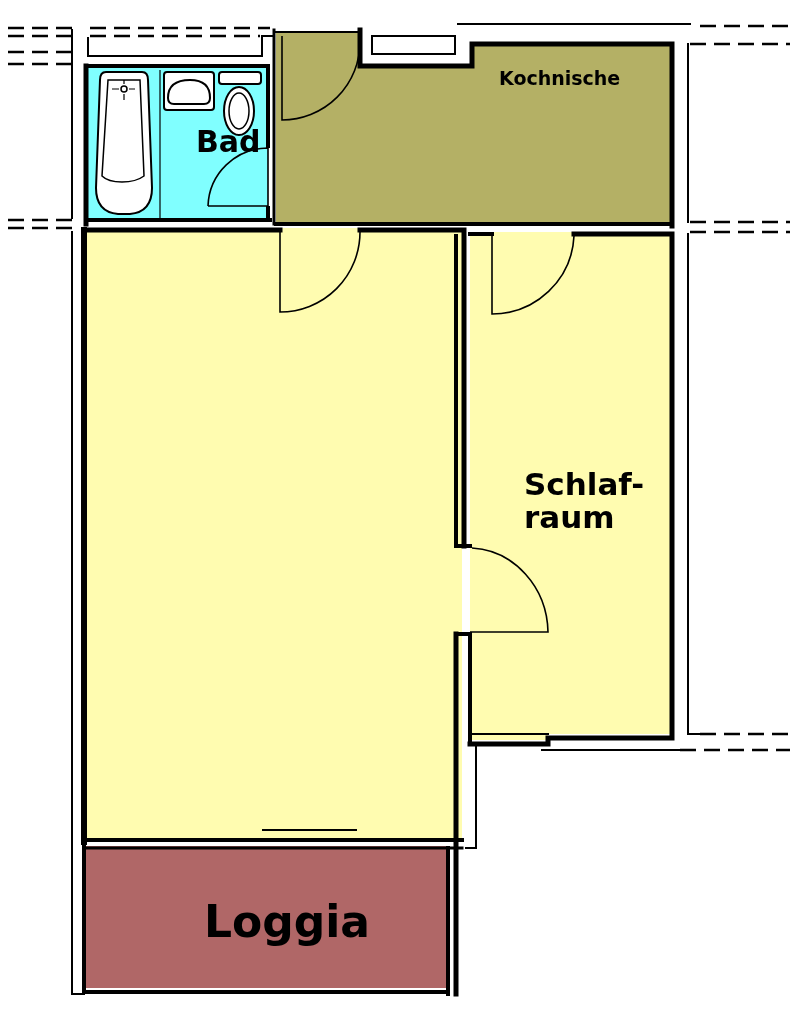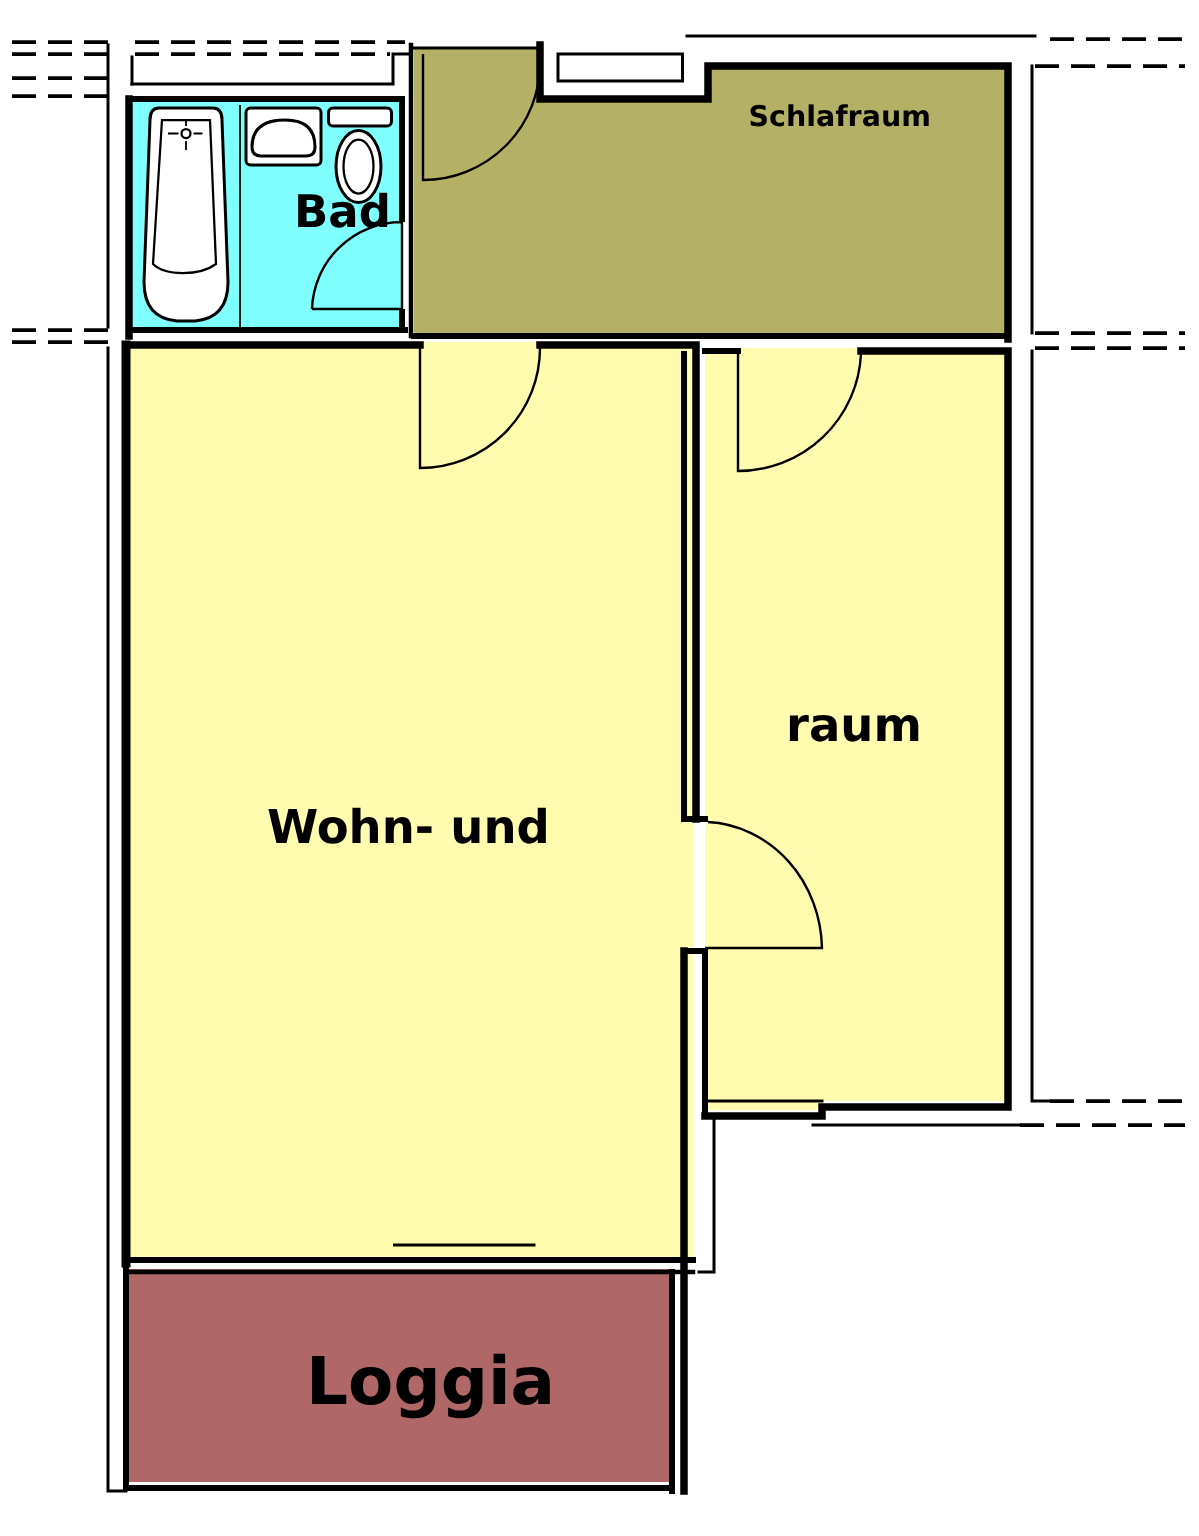--- a/index.html
+++ b/index.html
@@ -112,23 +112,23 @@
     <rect x="219" y="72" width="42" height="12" rx="3"></rect>
     <ellipse cx="239" cy="111" rx="15" ry="24"></ellipse>
     <ellipse cx="239" cy="111" rx="10" ry="18" stroke-width="1.5"></ellipse>
   </g>
 </svg>
 
 <div class="label" style="left:160px; top:126px; font-size:30px;padding-left:36px;">
   <span>Bad</span>
 </div>
 <div class="label" style="left:499px; top:68px; font-size:19px;">
-  <span>Schlafraum</span>
+  <span>Kochnische</span>
 </div>
 <div class="label" style="left:178px; top:536px; font-size:31px;">
-  <span>Wohn- und</span>
 </div>
 <div class="label" style="left:524px; top:468px; font-size:31px;">
+  <span>Schlaf-</span>
   <span style="padding-left:0px;">raum</span>
 </div>
 <div class="label" style="left:204px; top:898px; font-size:44px;">
   <span>Loggia</span>
 </div>
 
 </body></html>

